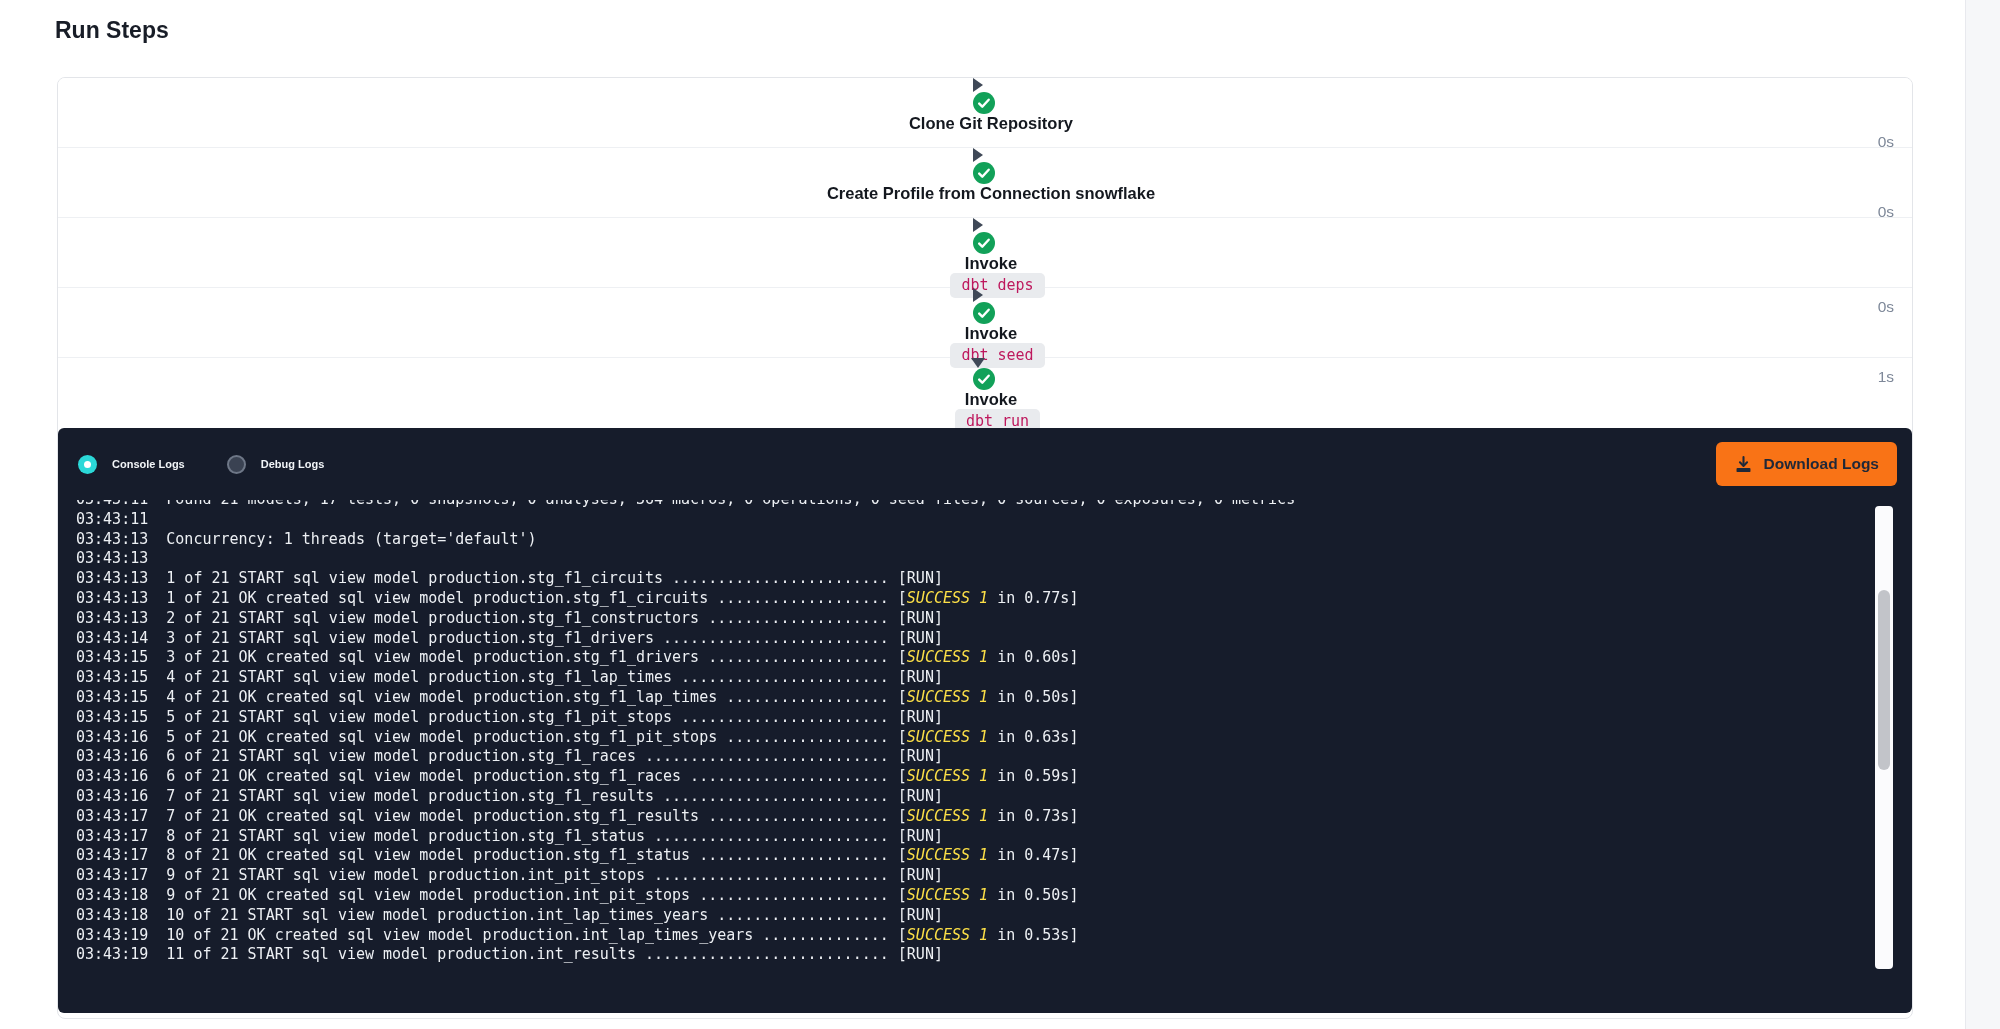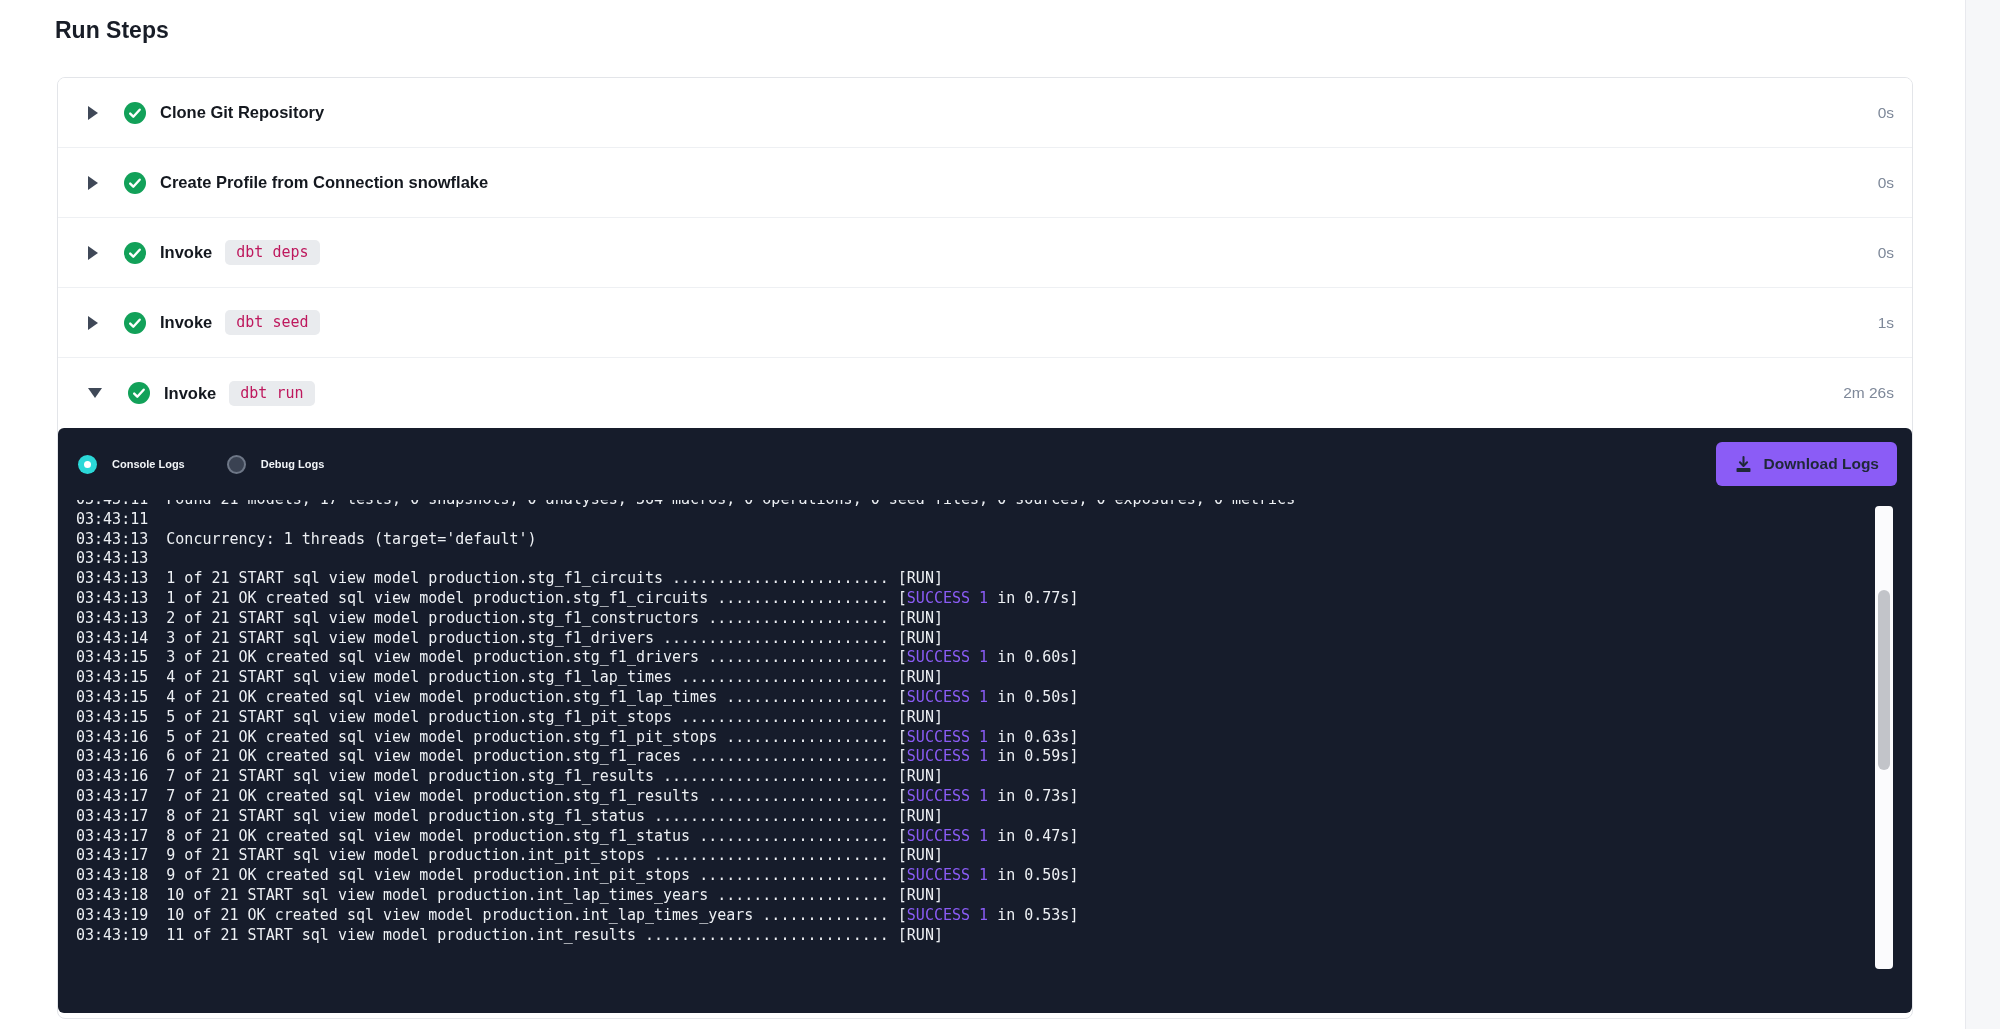--- a/index.html
+++ b/index.html
@@ -29,20 +29,21 @@
     background: #ffffff; border: 1px solid #e3e5e9; border-radius: 8px;
     overflow: hidden;
   }
 
   .step-row {
     display: flex; align-items: center;
     height: 70px; box-sizing: border-box;
     padding: 0 18px 0 30px;
     border-bottom: 1px solid #eef0f3;
     background: #fff;
+    flex-direction: column;
   }
   .step-row.expanded { border-bottom: none; }
 
   .caret { display: inline-block; width: 0; height: 0; margin-right: 26px; }
   .caret-right {
     border-top: 7px solid transparent;
     border-bottom: 7px solid transparent;
     border-left: 10px solid #3f4857;
   }
   .caret-down {
@@ -81,38 +82,38 @@
     box-sizing: border-box;
   }
   .radio-on { background: #2bd8d8; }
   .radio-on .radio-dot { width: 7px; height: 7px; border-radius: 50%; background: #ffffff; }
   .radio-off { background: #3a4252; border: 2px solid #6e7787; }
   .radio-label { font-size: 11px; font-weight: 700; color: #f2f5f8; }
 
   .download-btn {
     display: flex; align-items: center; gap: 11px;
     height: 44px; padding: 0 18px;
-    background: #8b5cf6; border: none; border-radius: 6px;
+    background: #f97316; border: none; border-radius: 6px;
     font-family: "Liberation Sans", "DejaVu Sans", sans-serif;
     font-size: 15.5px; font-weight: 700; color: #1f2838;
     cursor: pointer;
   }
   .dl-icon { display: inline-flex; }
 
   .log-viewport {
     position: absolute; left: 18px; right: 44px; top: 72px; bottom: 22px;
     overflow: hidden;
   }
   .log-lines { margin-top: -10px; }
   .log-line {
     font-family: "DejaVu Sans Mono", "Liberation Mono", monospace;
     font-size: 15px; line-height: 19.8px;
     color: #edf0f4; white-space: pre;
   }
-  .log-green { color: #8b5cf6; }
+  .log-green { color: #fde047; font-style: italic; }
 
   .scroll-track {
     position: absolute; top: 78px; right: 19px;
     width: 18px; height: 463px;
     background: #fbfbfd; border-radius: 4px;
   }
   .scroll-thumb {
     position: absolute; top: 84px; left: 3px;
     width: 12px; height: 180px;
     background: #c2c4c9; border-radius: 6px;
@@ -221,20 +222,21 @@
             <div class="log-line"><span class="log-time">03:43:13</span>  </div>
             <div class="log-line"><span class="log-time">03:43:13</span>  1 of 21 START sql view model production.stg_f1_circuits ........................ [RUN]</div>
             <div class="log-line"><span class="log-time">03:43:13</span>  1 of 21 OK created sql view model production.stg_f1_circuits ................... [<span class="log-green">SUCCESS 1</span> in 0.77s]</div>
             <div class="log-line"><span class="log-time">03:43:13</span>  2 of 21 START sql view model production.stg_f1_constructors .................... [RUN]</div>
             <div class="log-line"><span class="log-time">03:43:14</span>  3 of 21 START sql view model production.stg_f1_drivers ......................... [RUN]</div>
             <div class="log-line"><span class="log-time">03:43:15</span>  3 of 21 OK created sql view model production.stg_f1_drivers .................... [<span class="log-green">SUCCESS 1</span> in 0.60s]</div>
             <div class="log-line"><span class="log-time">03:43:15</span>  4 of 21 START sql view model production.stg_f1_lap_times ....................... [RUN]</div>
             <div class="log-line"><span class="log-time">03:43:15</span>  4 of 21 OK created sql view model production.stg_f1_lap_times .................. [<span class="log-green">SUCCESS 1</span> in 0.50s]</div>
             <div class="log-line"><span class="log-time">03:43:15</span>  5 of 21 START sql view model production.stg_f1_pit_stops ....................... [RUN]</div>
             <div class="log-line"><span class="log-time">03:43:16</span>  5 of 21 OK created sql view model production.stg_f1_pit_stops .................. [<span class="log-green">SUCCESS 1</span> in 0.63s]</div>
+            <div class="log-line"><span class="log-time">03:43:16</span>  6 of 21 START sql view model production.stg_f1_races ........................... [RUN]</div>
             <div class="log-line"><span class="log-time">03:43:16</span>  6 of 21 OK created sql view model production.stg_f1_races ...................... [<span class="log-green">SUCCESS 1</span> in 0.59s]</div>
             <div class="log-line"><span class="log-time">03:43:16</span>  7 of 21 START sql view model production.stg_f1_results ......................... [RUN]</div>
             <div class="log-line"><span class="log-time">03:43:17</span>  7 of 21 OK created sql view model production.stg_f1_results .................... [<span class="log-green">SUCCESS 1</span> in 0.73s]</div>
             <div class="log-line"><span class="log-time">03:43:17</span>  8 of 21 START sql view model production.stg_f1_status .......................... [RUN]</div>
             <div class="log-line"><span class="log-time">03:43:17</span>  8 of 21 OK created sql view model production.stg_f1_status ..................... [<span class="log-green">SUCCESS 1</span> in 0.47s]</div>
             <div class="log-line"><span class="log-time">03:43:17</span>  9 of 21 START sql view model production.int_pit_stops .......................... [RUN]</div>
             <div class="log-line"><span class="log-time">03:43:18</span>  9 of 21 OK created sql view model production.int_pit_stops ..................... [<span class="log-green">SUCCESS 1</span> in 0.50s]</div>
             <div class="log-line"><span class="log-time">03:43:18</span>  10 of 21 START sql view model production.int_lap_times_years ................... [RUN]</div>
             <div class="log-line"><span class="log-time">03:43:19</span>  10 of 21 OK created sql view model production.int_lap_times_years .............. [<span class="log-green">SUCCESS 1</span> in 0.53s]</div>
             <div class="log-line"><span class="log-time">03:43:19</span>  11 of 21 START sql view model production.int_results ........................... [RUN]</div>

